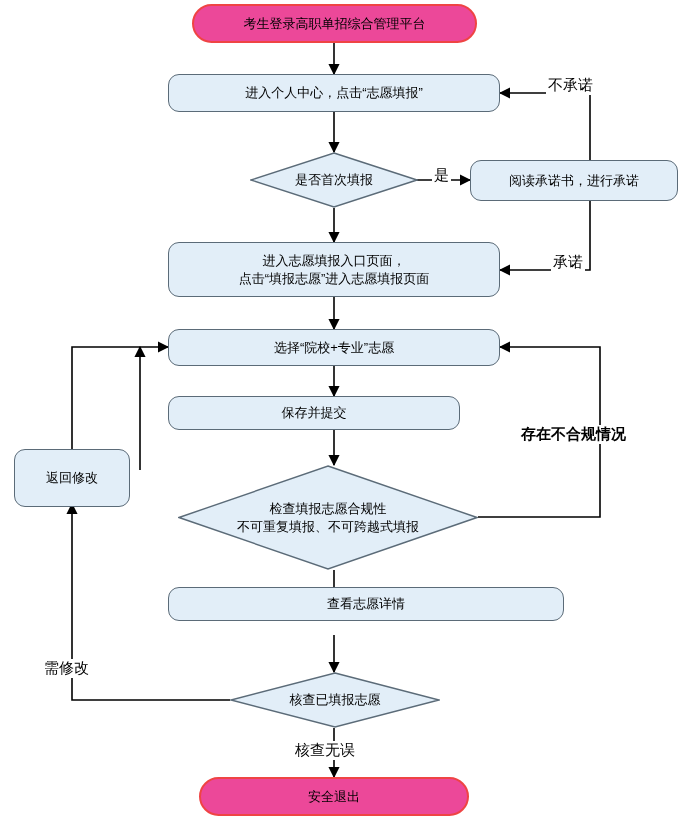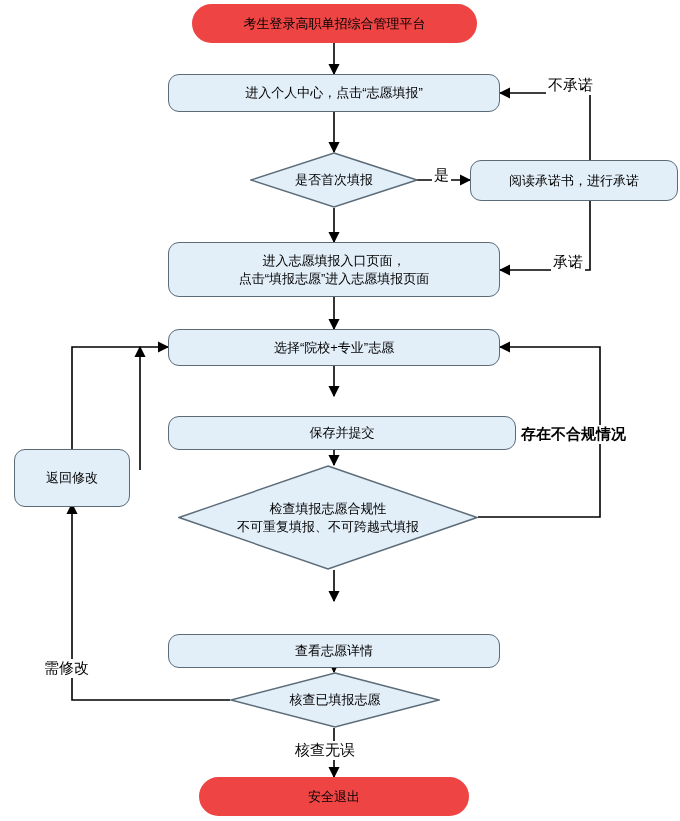--- a/index.html
+++ b/index.html
@@ -35,22 +35,22 @@
     color: #000000;
     font-size: 13px;
     line-height: 1.35;
     border-radius: 11px;
   }
   .node.rect {
     background: #e2eef8;
     border: 1px solid #5b6b78;
   }
   .node.stadium {
-    background: #ef4444;
-    border: 6px solid #ef4444;
+    background: #ec4899;
+    border: 2px solid #ef4444;
     border-radius: 40px;
     text-align: right;
   }
   .node.diamond {
     background: transparent;
     border: none;
   }
   .node.diamond .dshape {
     position: absolute;
     left: 0;
@@ -142,39 +142,39 @@
     <div>
       <div>进入志愿填报入口页面，</div>
       <div>点击“填报志愿”进入志愿填报页面</div>
     </div>
   </div>
 
   <div class="node rect" style="left:168px; top:329px; width:332px; height:37px;">
     <span>选择“院校+专业”志愿</span>
   </div>
 
-  <div class="node rect" style="left:168px; top:416px; width:348px; height:34px;">
+  <div class="node rect" style="left:168px; top:396px; width:292px; height:34px;">
     <span>保存并提交</span>
   </div>
 
   <div class="node rect" style="left:14px; top:449px; width:116px; height:58px;">
     <span>返回修改</span>
   </div>
 
   <div class="node diamond" style="left:178px; top:465px; width:300px; height:105px;">
     <svg class="dshape" viewBox="0 0 300 105" preserveAspectRatio="none">
       <polygon points="150,1 299,52.5 150,104 1,52.5" fill="#e2eef8" stroke="#5b6b78" stroke-width="1.4"></polygon>
     </svg>
     <div class="dlabel">
       <div>检查填报志愿合规性</div>
       <div>不可重复填报、不可跨越式填报</div>
     </div>
   </div>
 
-  <div class="node rect" style="left:168px; top:634px; width:332px; height:34px;">
+  <div class="node rect" style="left:168px; top:587px; width:396px; height:34px;">
     <span>查看志愿详情</span>
   </div>
 
   <div class="node diamond" style="left:230px; top:672px; width:210px; height:56px;">
     <svg class="dshape" viewBox="0 0 210 56" preserveAspectRatio="none">
       <polygon points="105,1 209,28 105,55 1,28" fill="#e2eef8" stroke="#5b6b78" stroke-width="1.4"></polygon>
     </svg>
     <span class="dlabel">核查已填报志愿</span>
   </div>
 

